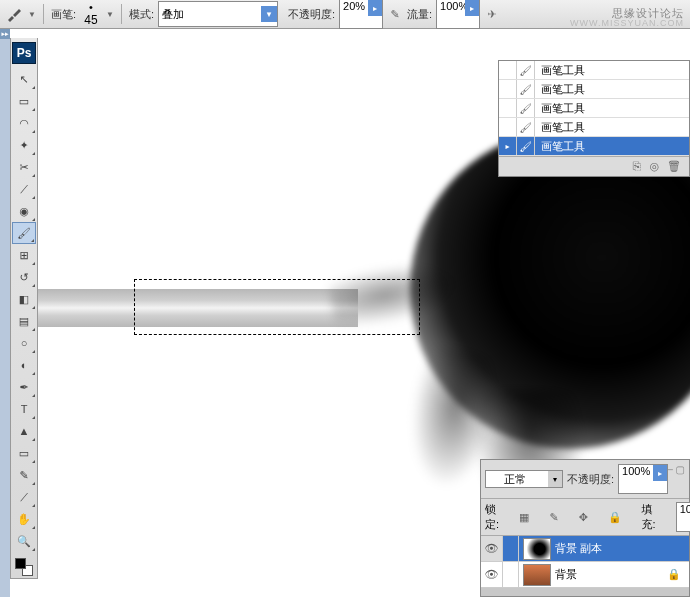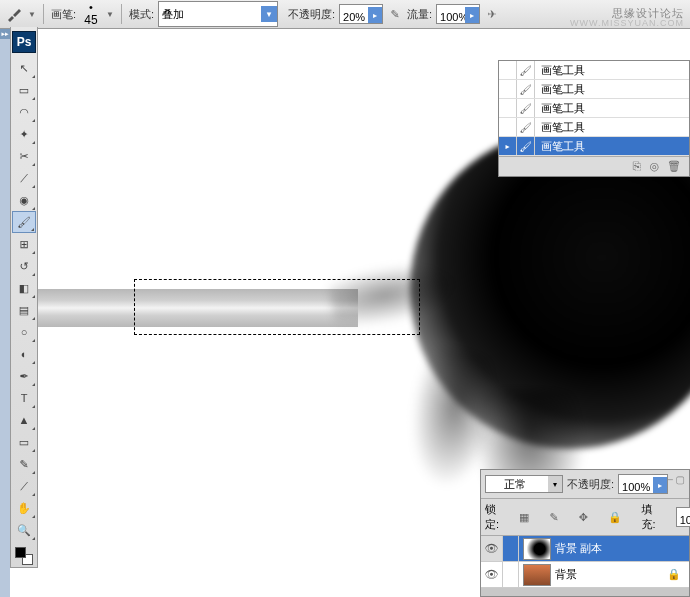--- a/index.html
+++ b/index.html
@@ -4,28 +4,28 @@
 <style>
 *{box-sizing:border-box;margin:0;padding:0;font-family:"Microsoft YaHei",sans-serif;font-size:11px}
 body{background:#fff;width:690px;height:597px;position:relative;overflow:hidden}
 .toolbar{height:29px;background:linear-gradient(#f0f0f0,#dcdcdc);border-bottom:1px solid #999;display:flex;align-items:center;padding:0 4px;gap:4px}
 .toolbar>*{display:flex;align-items:center}
 .tool-icon{width:20px;height:20px;display:flex;align-items:center;justify-content:center}
 .sep{width:1px;height:20px;background:#aaa;margin:0 3px}
 .lbl{color:#333;white-space:nowrap}
 .mode-select{width:120px;height:26px;border:1px solid #8a8a8a;background:#fff;display:flex;align-items:center;padding:0 3px;position:relative}
 .mode-select .arrow{position:absolute;right:0;width:16px;height:16px;background:#5b8fd6;display:flex;align-items:center;justify-content:center;color:#fff;font-size:9px}
-.pct-box{width:44px;height:20px;border:1px solid #8a8a8a;background:#fff;display:flex;align-items:flex-end;padding:0 3px;position:relative}
+.pct-box{width:44px;height:30px;border:1px solid #8a8a8a;background:#fff;display:flex;align-items:flex-start;padding:0 3px;position:relative}
 .pct-box .arrow{position:absolute;right:0;width:14px;height:16px;background:#5b8fd6;display:flex;align-items:center;justify-content:center;color:#fff;font-size:8px}
 .link-icon{width:16px;height:16px;display:flex;align-items:center;justify-content:center;color:#666}
 .watermark{position:absolute;right:6px;top:6px;color:#888;font-size:11px;letter-spacing:1px}
 .watermark2{position:absolute;right:6px;top:18px;color:#bbb;font-size:9px;letter-spacing:1px}
 .left-strip{position:absolute;left:0;top:29px;width:10px;height:568px;background:#b8c8dc}
 .left-strip .grip{height:10px;background:#7a9abc;display:flex;align-items:center;justify-content:center;color:#fff;font-size:7px}
-.tools-panel{position:absolute;left:10px;top:27px;width:28px;background:linear-gradient(#e8e8e8,#d8d8d8);border:1px solid #999;border-top:none;padding-top:4px}
+.tools-panel{position:absolute;left:10px;top:38px;width:28px;background:linear-gradient(#e8e8e8,#d8d8d8);border:1px solid #999;border-top:none;padding-top:4px}
 .ps-logo{width:24px;height:22px;margin:0 auto 4px;background:#0a3c6e;color:#fff;display:flex;align-items:center;justify-content:center;font-weight:bold;font-size:12px;border:1px solid #041f3a}
 .tool-btn{width:24px;height:22px;margin:0 auto;display:flex;align-items:center;justify-content:center;position:relative;color:#444}
 .tool-btn.active{background:#c0d4ec;border:1px solid #6a8fbc}
 .tool-btn .tri{position:absolute;right:1px;bottom:1px;width:0;height:0;border-left:3px solid transparent;border-bottom:3px solid #555}
 .canvas{position:absolute;left:38px;top:29px;right:0;bottom:0;background:#fff}
 .fur{position:absolute;right:0;top:60px;width:380px;height:500px}
 .fur-body{position:absolute;right:-40px;top:40px;width:320px;height:320px;background:radial-gradient(circle at 60% 40%,#0a0a0a 0%,#000 40%,rgba(0,0,0,0.9) 60%,rgba(0,0,0,0.5) 75%,transparent 90%);border-radius:50% 40% 50% 50%;filter:blur(3px)}
 .fur-wisp1{position:absolute;left:20px;top:140px;width:180px;height:120px;background:radial-gradient(ellipse 120px 40px at 30% 50%,rgba(0,0,0,0.4),transparent 70%);transform:rotate(-10deg);filter:blur(4px)}
 .fur-wisp2{position:absolute;left:60px;top:260px;width:160px;height:180px;background:radial-gradient(ellipse 60px 120px at 50% 30%,rgba(0,0,0,0.5),transparent 70%);transform:rotate(10deg);filter:blur(5px)}
 .fur-wisp3{position:absolute;left:120px;bottom:0;width:200px;height:200px;background:radial-gradient(ellipse 80px 140px at 50% 20%,rgba(0,0,0,0.6),transparent 70%);filter:blur(4px)}

